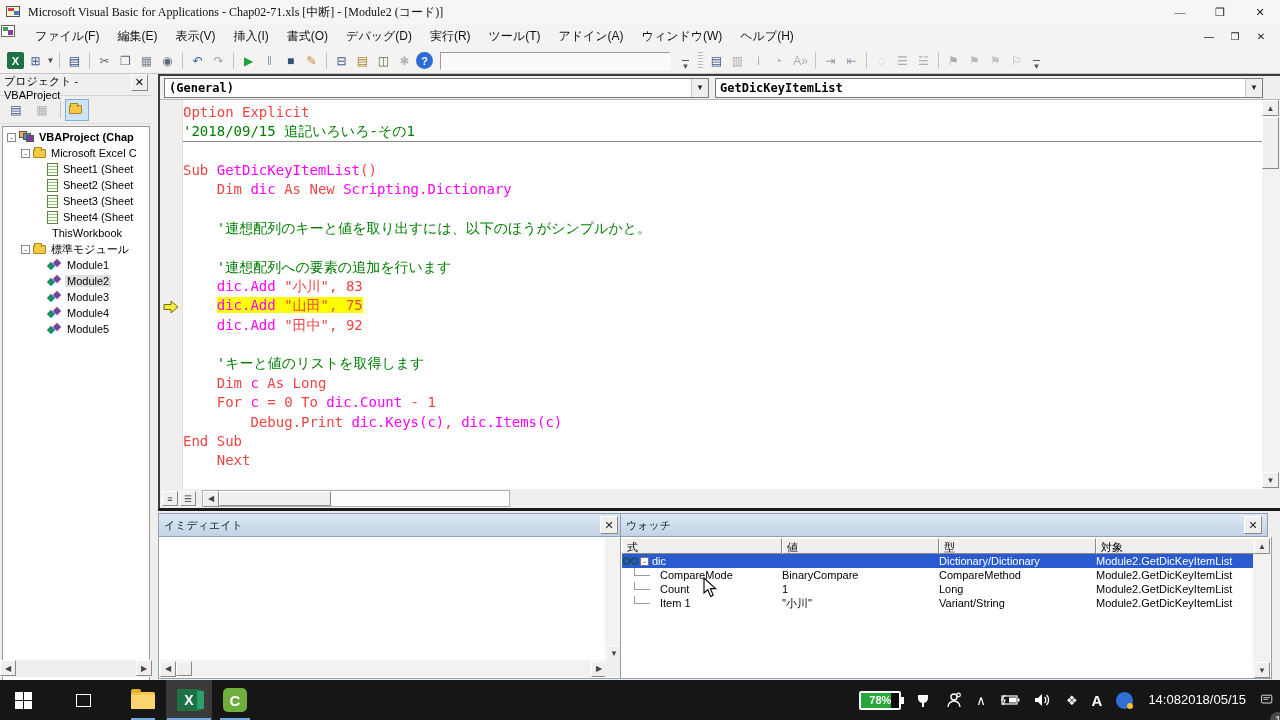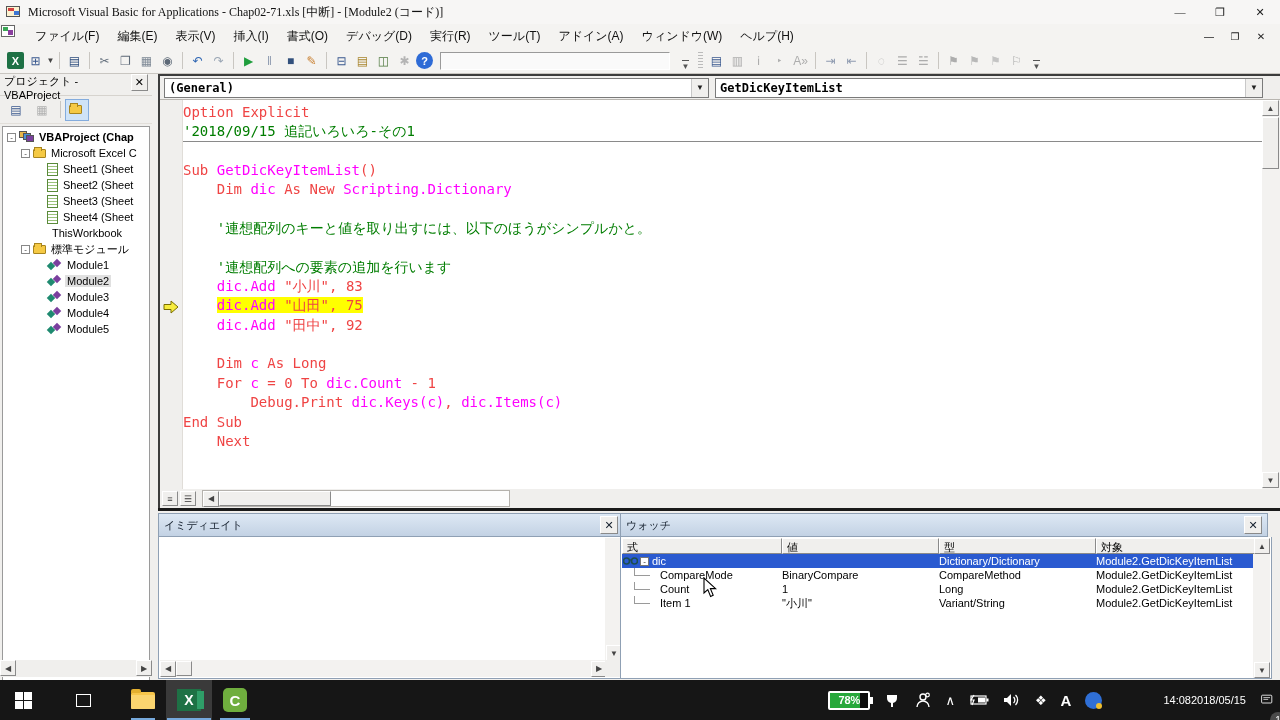--- a/index.html
+++ b/index.html
@@ -135,21 +135,21 @@
   .big-folder { width:24px; height:17px; background:#f7c64a; border-radius:2px; position:relative; }
   .big-folder::before { content:""; position:absolute; left:0; top:-3px; width:10px; height:4px; background:#e3af2f; border-radius:2px 2px 0 0; }
   .big-folder::after { content:""; position:absolute; left:0; top:3px; width:24px; height:14px; background:#fbd56f; border-radius:1px; }
   .excel-ico { width:24px; height:22px; background:#1e7145; color:#fff; font-weight:bold; display:flex; align-items:center; justify-content:center; font-size:14px; position:relative; }
   .excel-ico::after { content:""; position:absolute; right:-3px; top:2px; width:7px; height:18px; background:#2f9e68; }
   .camtasia-ico { width:24px; height:24px; background:#6fae3e; border-radius:5px; color:#fff; font-weight:bold; display:flex; align-items:center; justify-content:center; font-size:15px; }
   .tray { margin-left:auto; display:flex; align-items:flex-end; height:40px; }
   .tray-item { padding:0 7px; display:flex; align-items:center; justify-content:center; color:#fff; font-size:13px; height:40px; }
   .battery { width:42px; height:19px; border:2px solid #fff; border-radius:2px; display:flex; align-items:center; justify-content:center; font-size:11px; font-weight:bold; color:#fff; background:linear-gradient(to right,#27a83b 0 78%, #0c0c0c 78%); position:relative; }
   .battery::after { content:""; position:absolute; right:-5px; top:4px; width:3px; height:7px; background:#fff; }
-  .clock { text-align:right; font-size:11px; line-height:14px; padding:0 8px;margin-left:46px; }
+  .clock { text-align:right; font-size:13px; line-height:14px; padding:0 8px; }
   .notif { position:relative; width:26px; }
   .badge { position:absolute; right:-6px; bottom:-8px; width:16px; height:16px; background:#4a4a4a; border-radius:50%; font-size:10px; display:flex; align-items:center; justify-content:center; color:#fff; }
   .cursor-svg { pointer-events:none; z-index:50; }
 </style>
 </head>
 <body>
 
 <div class="abs titlebar">
   <span class="app-ico">
       <i style="left:0;top:1px;width:14px;height:11px;border:1px solid #555;background:#fdf3d0;"></i>
@@ -375,20 +375,21 @@
       <div class="code-line"><span class="tok-k">Sub </span><span class="tok-i">GetDicKeyItemList</span><span class="tok-k">()</span></div>
       <div class="code-line"><span class="tok-k">    Dim </span><span class="tok-i">dic</span><span class="tok-k"> As New </span><span class="tok-i">Scripting.Dictionary</span></div>
       <div class="code-line"></div>
       <div class="code-line"><span class="tok-c">    '連想配列のキーと値を取り出すには、以下のほうがシンプルかと。</span></div>
       <div class="code-line"></div>
       <div class="code-line"><span class="tok-c">    '連想配列への要素の追加を行います</span></div>
       <div class="code-line"><span class="tok-k">    </span><span class="tok-i">dic.Add</span><span class="tok-k"> "小川", 83</span></div>
       <div class="code-line"><span class="tok-k">    </span><span class="hl"><span class="tok-i">dic.Add</span><span class="tok-k"> "山田", 75</span></span></div>
       <div class="code-line"><span class="tok-k">    </span><span class="tok-i">dic.Add</span><span class="tok-k"> "田中", 92</span></div>
       <div class="code-line"></div>
+      <div class="code-line"><span class="tok-c">    'キーと値のリストを取得します</span></div>
       <div class="code-line"><span class="tok-k">    Dim </span><span class="tok-i">c</span><span class="tok-k"> As Long</span></div>
       <div class="code-line"><span class="tok-k">    For </span><span class="tok-i">c</span><span class="tok-k"> = 0 To </span><span class="tok-i">dic.Count</span><span class="tok-k"> - 1</span></div>
       <div class="code-line"><span class="tok-k">        Debug.Print </span><span class="tok-i">dic.Keys(c)</span><span class="tok-k">, </span><span class="tok-i">dic.Items(c)</span></div>
       <div class="code-line"><span class="tok-k">End Sub</span></div>
       <div class="code-line"><span class="tok-k">    Next</span></div>
     </div>
 </div>
 
 <div class="abs code-vscroll">
   <span class="sb-btn raised abs" style="left:0;top:0;">▲</span>

